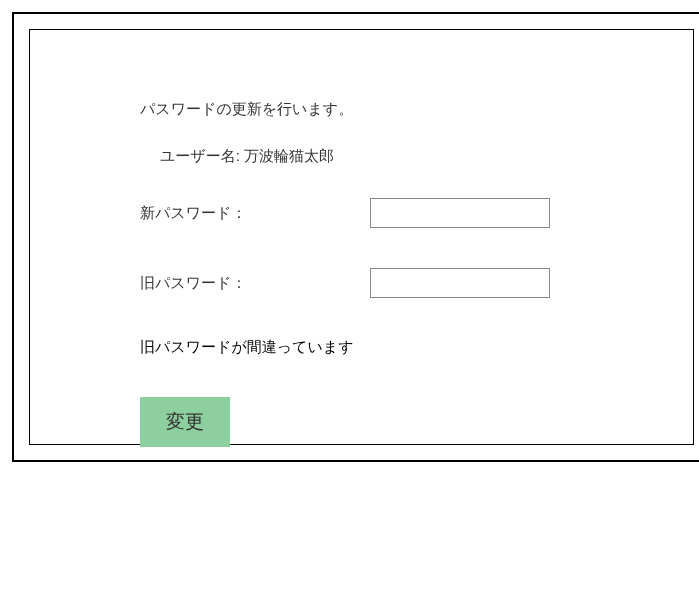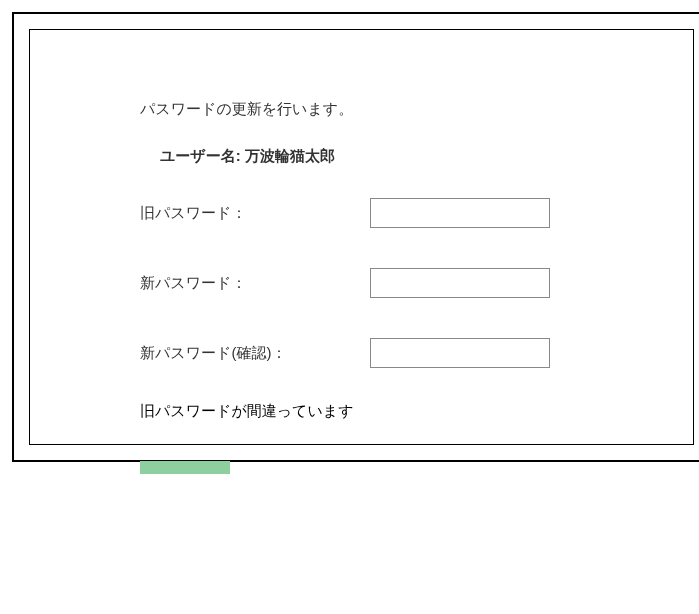--- a/index.html
+++ b/index.html
@@ -29,21 +29,20 @@
       bottom: 15px;
       border: 1px solid #000;
       padding: 70px 110px 30px 110px;
     }
     .heading {
       margin-bottom: 28px;
     }
     .user-row {
       padding-left: 20px;
       margin-bottom: 32px;
-      font-weight: bold;
     }
     .form-row {
       display: flex;
       align-items: center;
       margin-bottom: 40px;
     }
     .form-row-last {
       margin-bottom: 34px;
     }
     .form-label {
@@ -79,32 +78,28 @@
 
     <div class="heading">パスワードの更新を行います。</div>
 
     <div class="user-row">
       <span>ユーザー名:</span>
       <span> </span>
       <span>万波輪猫太郎</span>
     </div>
 
     <div class="form-row">
+      <div class="form-label">新パスワード：</div>
+      <input type="password" class="form-input" value="" style="">
+    </div>
+
+    <div class="form-row">
       <div class="form-label">旧パスワード：</div>
       <input type="password" class="form-input" value="" style="">
     </div>
 
-    <div class="form-row">
-      <div class="form-label">新パスワード：</div>
-      <input type="password" class="form-input" value="" style="">
-    </div>
-
-    <div class="form-row form-row-last">
-      <div class="form-label">新パスワード(確認)：</div>
-      <input type="password" class="form-input" value="" style="">
-    </div>
 
     <div class="error-msg">旧パスワードが間違っています</div>
 
     <button class="change-button">変更</button>
 
   </div>
 </div>
 
 </body></html>

